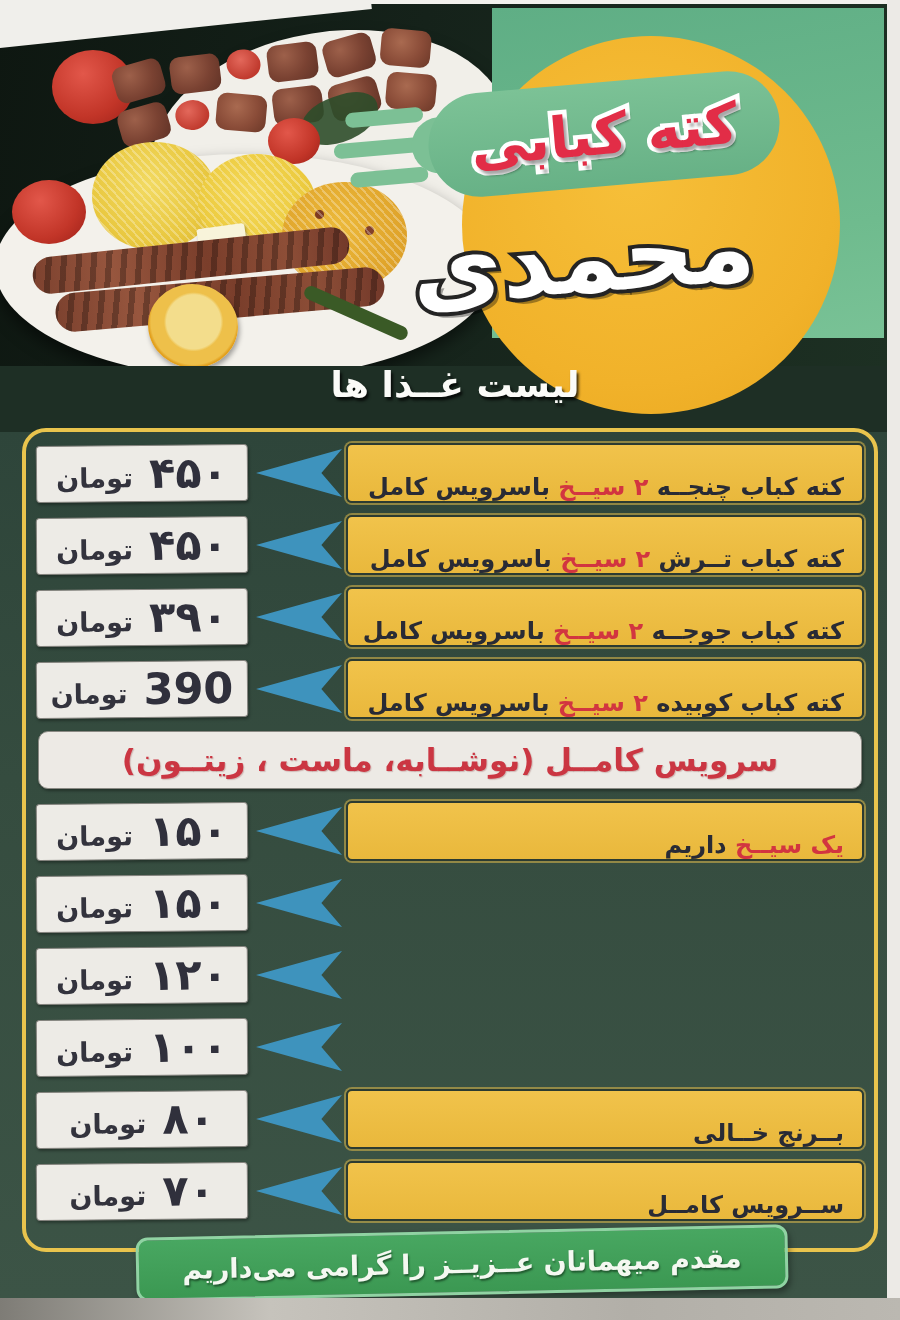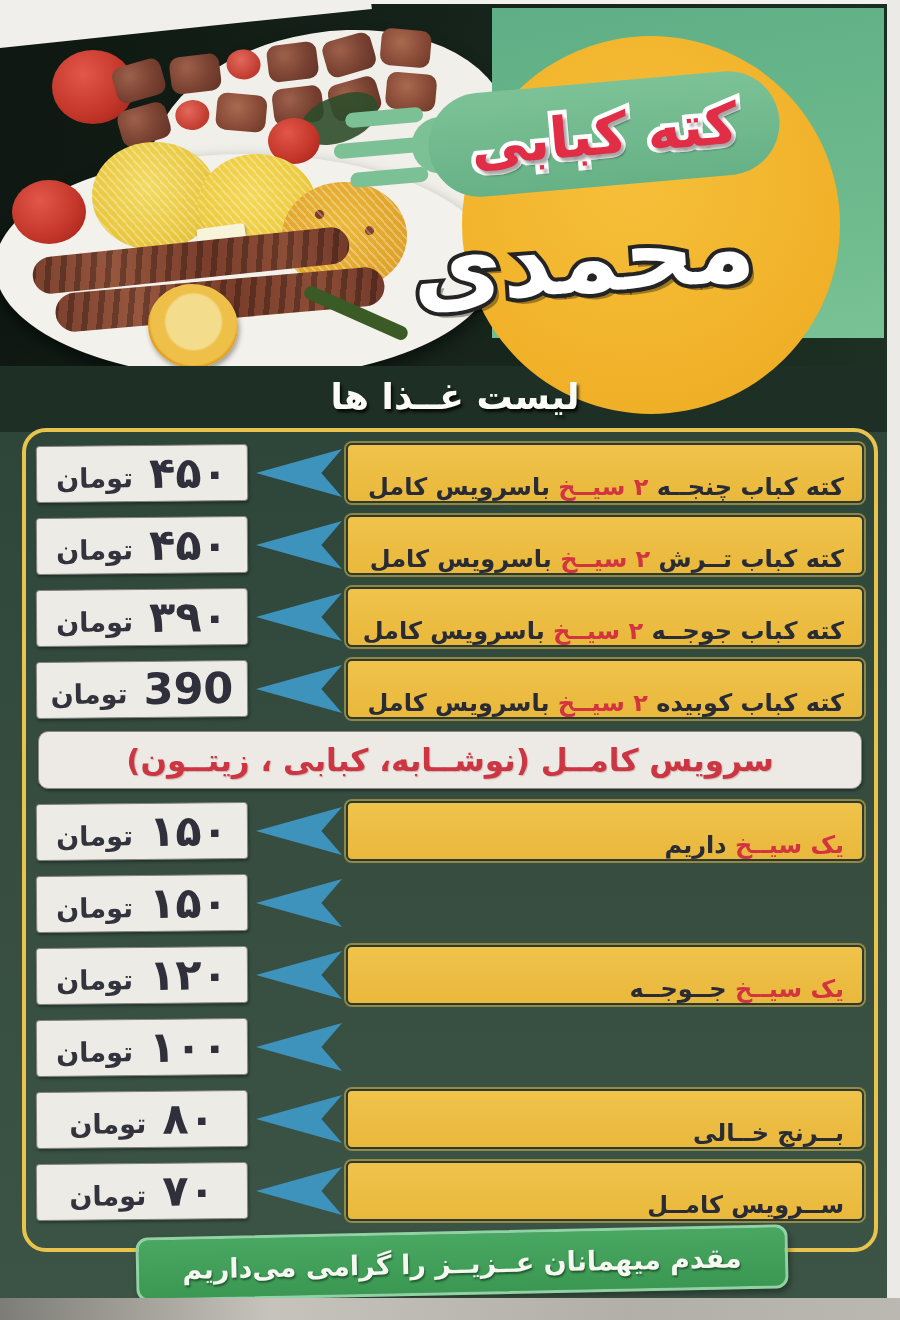--- a/index.html
+++ b/index.html
@@ -83,21 +83,21 @@
   .outlined { position:relative; z-index:0; }
   .outlined::before { content:attr(data-text); position:absolute; inset:0; z-index:-1; color:#fff;
            -webkit-text-stroke:9px #ffffff; }
   .brand-tagline { font-size:57px; font-weight:800; color:#e22d47; letter-spacing:1px;
            text-shadow:3px 4px 3px rgba(0,0,0,.35); }
   .brand-name-wrap { position:absolute; left:408px; top:190px; width:350px; height:136px;
            display:flex; align-items:center; justify-content:center; transform:rotate(-4deg); }
   .brand-name { font-size:98px; font-weight:800; color:#ffffff; }
   .brand-name.outlined::before { -webkit-text-stroke:8px #242424; color:#242424;
            text-shadow:5px 6px 0 rgba(0,0,0,.35); }
-  .list-header { position:absolute; left:225px; top:368px; width:460px; height:56px;
+  .list-header { position:absolute; left:225px; top:356px; width:460px; height:56px;
            display:flex; align-items:center; justify-content:center;
            color:#fbfbf8; font-size:36px; font-weight:800; letter-spacing:2px;
            text-shadow:2px 3px 3px rgba(0,0,0,.8); }
 
   
   .menu-frame { position:absolute; left:22px; top:428px; width:856px; height:824px;
            border:4px solid #e9c44d; border-radius:24px; }
   .rows { position:absolute; left:36px; top:443px; width:828px;
            display:flex; flex-direction:column; gap:12px; }
   .row  { height:60px; display:flex; align-items:center; }
@@ -228,21 +228,21 @@
       <span class="digits">390</span>
       <span class="cur">تومان</span>
     </div>
     <div class="arrow"></div>
     <div class="item-pill">
       <span class="item-text" dir="rtl"><span class="dark">کته کباب کوبیده </span><span class="red">۲ سیــخ</span><span class="dark"> باسرویس کامل</span></span>
     </div>
   </div>
 
   <div class="service-banner">
-    <span dir="rtl">سرویس کامــل (نوشــابه، کبابی ، زیتــون)</span>
+    <span dir="rtl">سرویس کامــل (نوشــابه، ماست ، زیتــون)</span>
   </div>
 
   <div class="row">
     <div class="price-box">
       <span class="digits">۱۵۰</span>
       <span class="cur">تومان</span>
     </div>
     <div class="arrow"></div>
     <div class="item-pill">
       <span class="item-text" dir="rtl"><span class="red">یک سیــخ </span><span class="dark">داریم</span></span>
@@ -256,23 +256,20 @@
     </div>
     <div class="arrow"></div>
   </div>
 
   <div class="row">
     <div class="price-box">
       <span class="digits">۱۲۰</span>
       <span class="cur">تومان</span>
     </div>
     <div class="arrow"></div>
-    <div class="item-pill">
-      <span class="item-text" dir="rtl"><span class="red">یک سیــخ </span><span class="dark">جــوجــه</span></span>
-    </div>
   </div>
 
   <div class="row">
     <div class="price-box">
       <span class="digits">۱۰۰</span>
       <span class="cur">تومان</span>
     </div>
     <div class="arrow"></div>
   </div>
 

